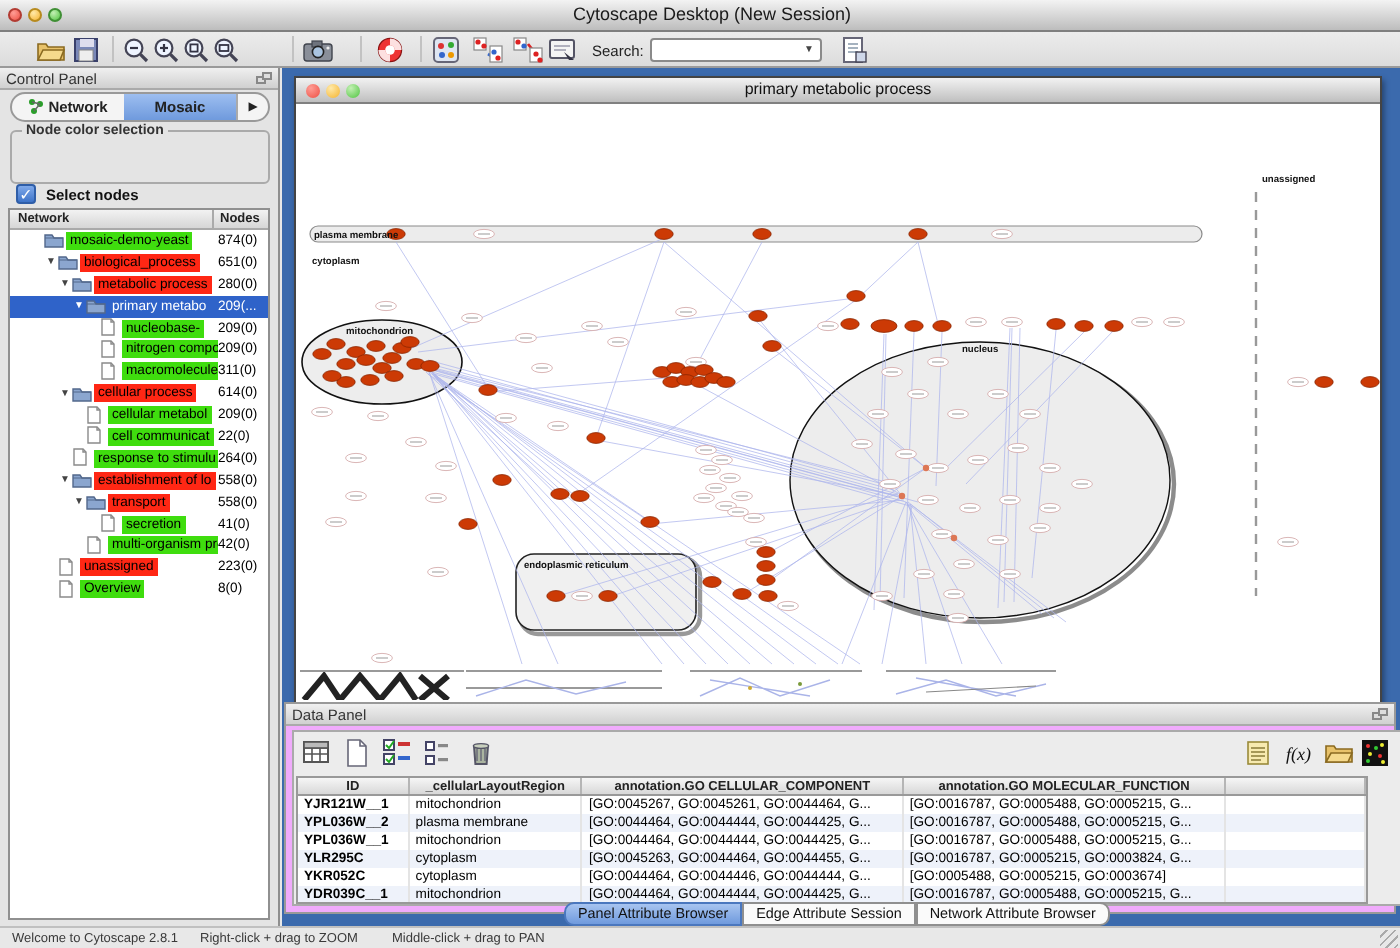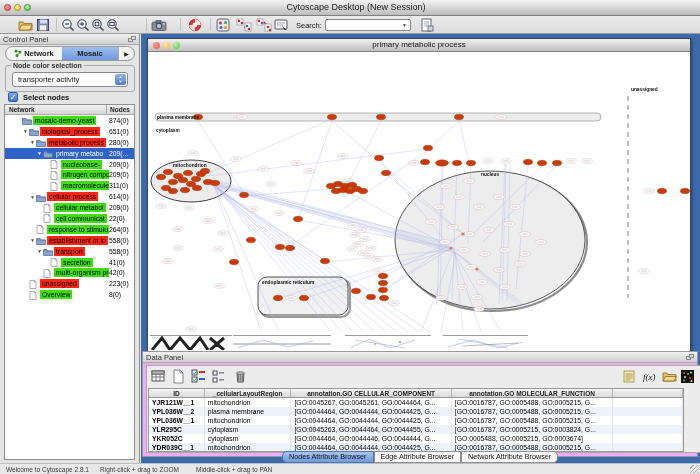--- a/index.html
+++ b/index.html
@@ -198,23 +198,20 @@
             <circle cx="6" cy="3" r="1.5" fill="#2a9e2a"></circle>
             <circle cx="3" cy="6.5" r="1.5" fill="#2a9e2a"></circle>
             <line x1="2" y1="2" x2="6" y2="3" stroke="#666" stroke-width="0.7"></line>
             <line x1="6" y1="3" x2="3" y2="6.5" stroke="#666" stroke-width="0.7"></line>
           </svg></span><span>Network</span></div>
     <div class="cptab sel"><span>Mosaic</span></div>
     <div id="cp-tab-arrow">▶</div>
   </div>
   <div id="ncs-box" class="abs">
     <span id="ncs-legend">Node color selection</span>
-    <div id="ncs-dropdown"><span>transporter activity</span>
-      <span id="ncs-stepper">▲<br>▼</span>
-    </div>
   </div>
   <div id="select-nodes-row" class="abs">
     <span id="select-nodes-cb">✓</span>
     <span id="select-nodes-label">Select nodes</span>
   </div>
   <div id="tree-box" class="abs">
     <div id="tree-header">
       <span class="th1">Network</span>
       <span class="thdiv"></span>
       <span class="th2">Nodes</span>
@@ -932,22 +929,22 @@
           <circle cx="11" cy="3.5" r="1" fill="#ee3"></circle>
           <circle cx="5" cy="8" r="1" fill="#ee3"></circle>
           <circle cx="10" cy="9" r="1" fill="#e33"></circle>
           <circle cx="4" cy="11.5" r="1" fill="#3c3"></circle>
           <circle cx="11.5" cy="12" r="1" fill="#ee3"></circle>
         </svg></span>
     </div>
 </div>
 
 <div id="bottom-tabs" class="abs">
-    <div class="btab">Nodes Attribute Browser</div>
-    <div class="btab">Edge Attribute Browser</div>
+    <div class="btab">Panel Attribute Browser</div>
+    <div class="btab">Edge Attribute Session</div>
     <div class="btab">Network Attribute Browser</div>
   </div>
 
 <div id="status-bar" class="abs">
   <span class="status-txt" style="left:6px;">Welcome to Cytoscape 2.8.1</span>
   <span class="status-txt" style="left:100px;">Right-click + drag to ZOOM</span>
   <span class="status-txt" style="left:196px;">Middle-click + drag to PAN</span>
   <span id="grip"></span>
 </div>
 

